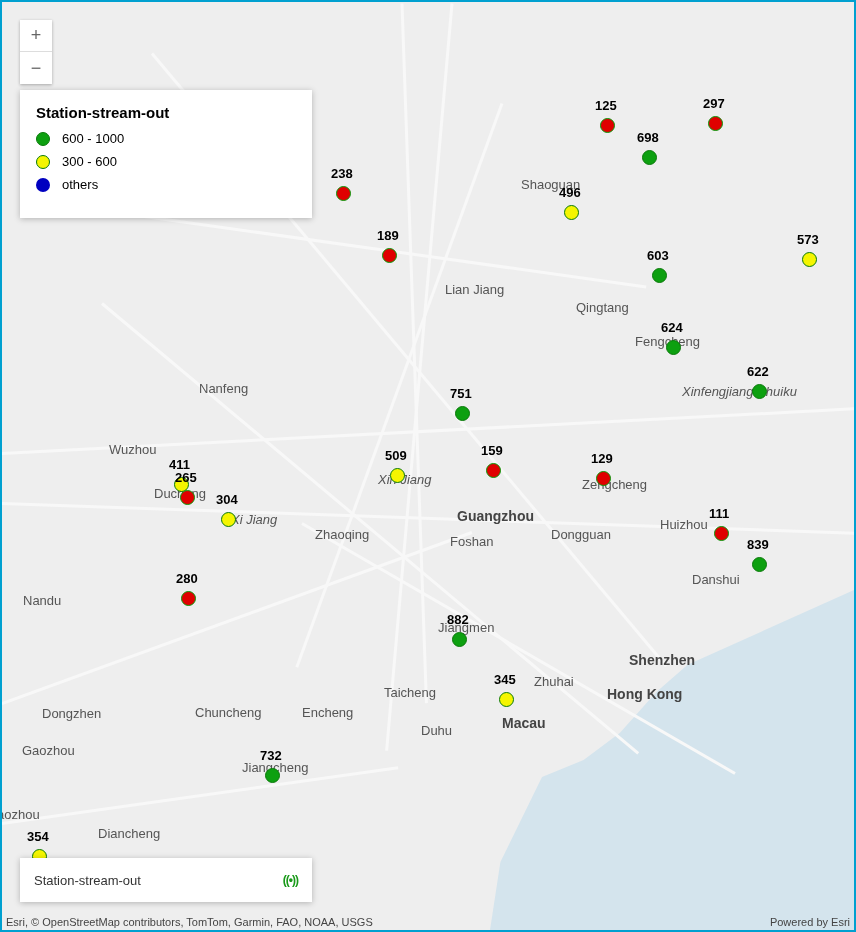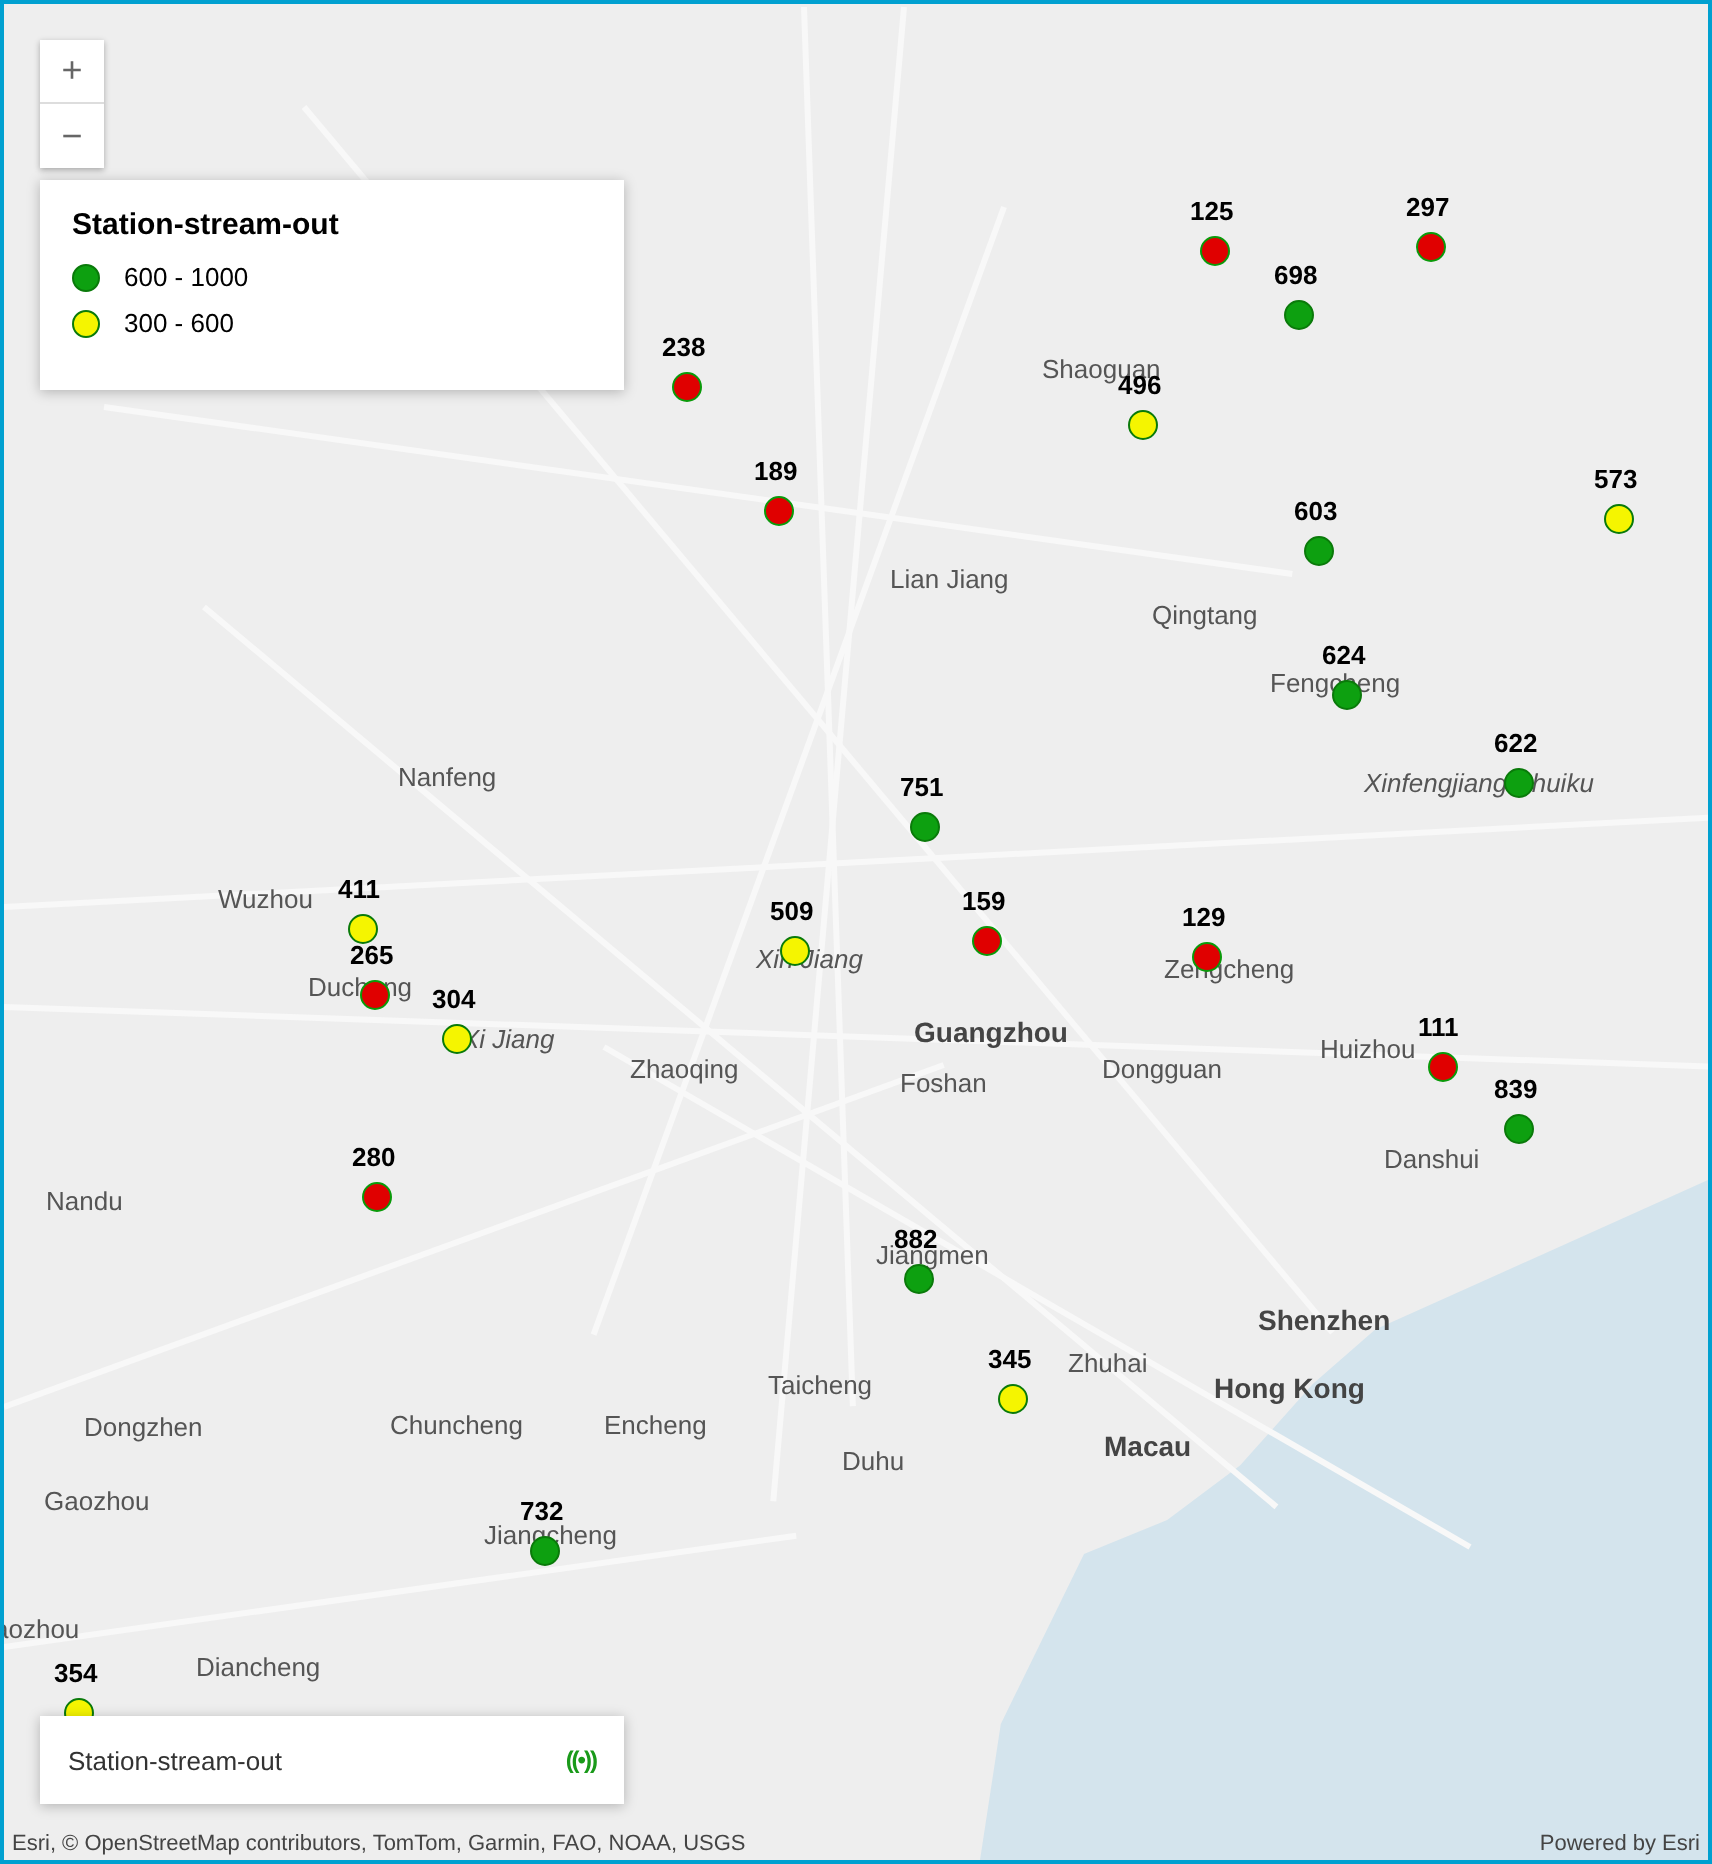--- a/index.html
+++ b/index.html
@@ -61,20 +61,24 @@
     <div class="legend-title">Station-stream-out</div>
     <div id="legend-rows">
         <div class="lg-row">
           <span class="lg-dot dot-green"></span>
           <span>600 - 1000</span>
         </div>
         <div class="lg-row">
           <span class="lg-dot dot-yellow"></span>
           <span>300 - 600</span>
         </div>
+        <div class="lg-row">
+          <span class="lg-dot dot-blue"></span>
+          <span>others</span>
+        </div>
       </div>
   </div>
 
   <div id="city-layer">
       <div class="city-lbl" style="left: 519px; top: 175px;">Shaoguan</div>
       <div class="city-lbl" style="left: 443px; top: 280px;">Lian Jiang</div>
       <div class="city-lbl" style="left: 574px; top: 298px;">Qingtang</div>
       <div class="city-lbl" style="left: 633px; top: 332px;">Fengcheng</div>
       <div class="city-lbl" style="left: 197px; top: 379px;">Nanfeng</div>
       <div class="city-lbl" style="left: 107px; top: 440px;">Wuzhou</div>
@@ -84,21 +88,21 @@
       <div class="city-lbl city-major" style="left: 455px; top: 506px;">Guangzhou</div>
       <div class="city-lbl" style="left: 448px; top: 532px;">Foshan</div>
       <div class="city-lbl" style="left: 549px; top: 525px;">Dongguan</div>
       <div class="city-lbl" style="left: 580px; top: 475px;">Zengcheng</div>
       <div class="city-lbl" style="left: 658px; top: 515px;">Huizhou</div>
       <div class="city-lbl" style="left: 690px; top: 570px;">Danshui</div>
       <div class="city-lbl city-major" style="left: 627px; top: 650px;">Shenzhen</div>
       <div class="city-lbl city-major" style="left: 605px; top: 684px;">Hong Kong</div>
       <div class="city-lbl" style="left: 436px; top: 618px;">Jiangmen</div>
       <div class="city-lbl" style="left: 532px; top: 672px;">Zhuhai</div>
-      <div class="city-lbl city-major" style="left: 550px; top: 689px; margin-top: 24px;">Macau</div>
+      <div class="city-lbl city-major" style="left: 500px; top: 689px; margin-top: 24px;">Macau</div>
       <div class="city-lbl" style="left: 382px; top: 683px;">Taicheng</div>
       <div class="city-lbl" style="left: 419px; top: 721px;">Duhu</div>
       <div class="city-lbl" style="left: 300px; top: 703px;">Encheng</div>
       <div class="city-lbl" style="left: 193px; top: 703px;">Chuncheng</div>
       <div class="city-lbl" style="left: 20px; top: 741px;">Gaozhou</div>
       <div class="city-lbl" style="left: 240px; top: 758px;">Jiangcheng</div>
       <div class="city-lbl" style="left: 40px; top: 668px; margin-top: 36px;">Dongzhen</div>
       <div class="city-lbl" style="left: 21px; top: 591px;">Nandu</div>
       <div class="city-lbl" style="left: 96px; top: 824px;">Diancheng</div>
       <div class="city-lbl" style="left: -5px; top: 805px;">aozhou</div>
@@ -143,21 +147,21 @@
         <div class="st-dot lg-dot dot-green"></div>
       </div>
       <div class="station" style="left: 750px; top: 382px;">
         <div class="st-lbl">622</div>
         <div class="st-dot lg-dot dot-green"></div>
       </div>
       <div class="station" style="left: 453px; top: 404px;">
         <div class="st-lbl">751</div>
         <div class="st-dot lg-dot dot-green"></div>
       </div>
-      <div class="station" style="left: 172px; top: 455px; text-align: right;">
+      <div class="station" style="left: 172px; top: 475px; text-align: right;">
         <div class="st-lbl">411</div>
         <div class="st-dot lg-dot dot-yellow"></div>
       </div>
       <div class="station" style="left: 388px; top: 466px;">
         <div class="st-lbl">509</div>
         <div class="st-dot lg-dot dot-yellow"></div>
       </div>
       <div class="station" style="left: 484px; top: 461px;">
         <div class="st-lbl">159</div>
         <div class="st-dot lg-dot dot-red"></div>

